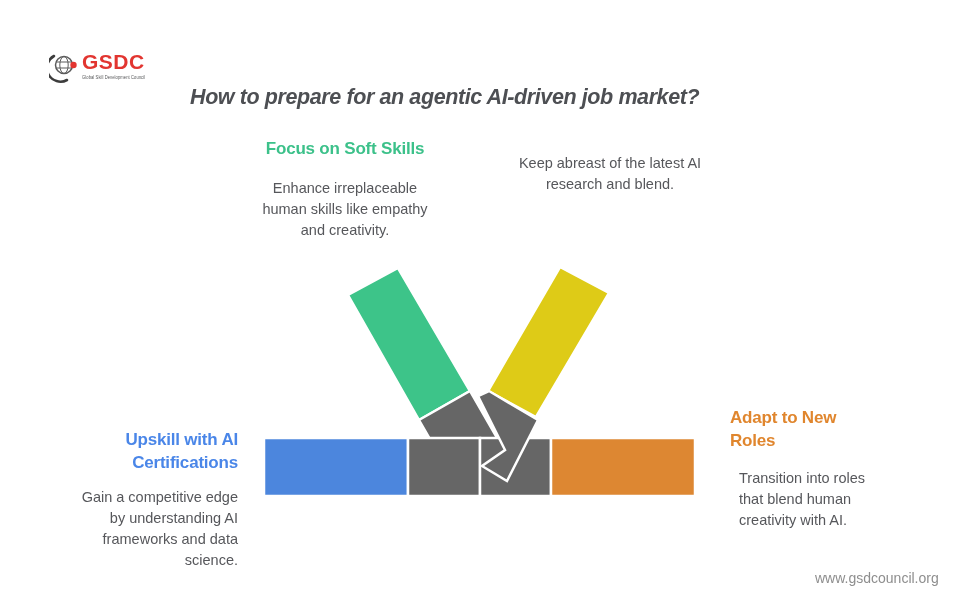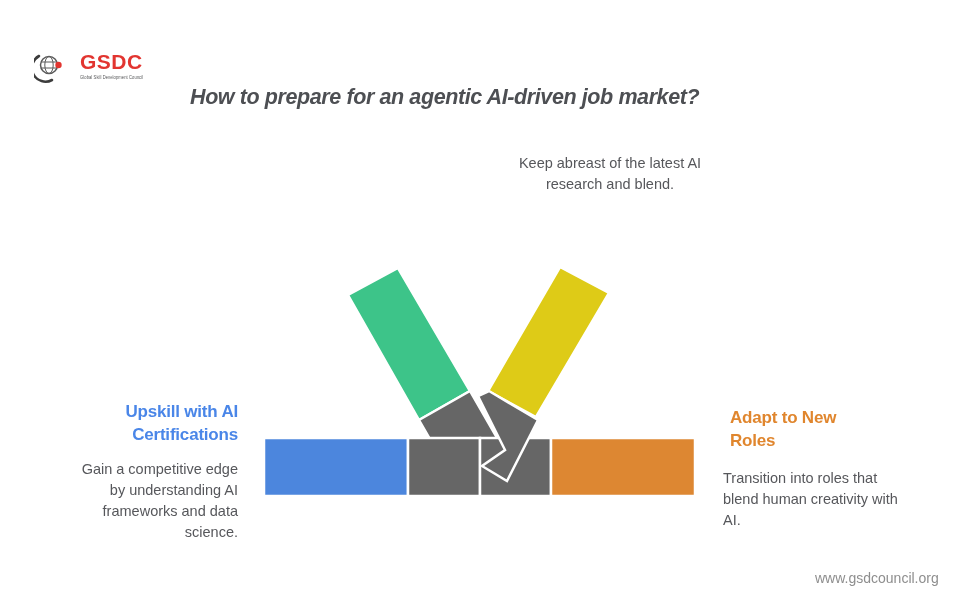--- a/index.html
+++ b/index.html
@@ -3,21 +3,21 @@
 <meta charset="utf-8">
 <style>
   * { margin:0; padding:0; box-sizing:border-box; }
   html,body { background:#ffffff; }
   .canvas {
     position:relative; width:960px; height:608px; background:#ffffff;
     overflow:hidden; font-family:"Liberation Sans","DejaVu Sans",sans-serif;
   }
 
   
-  .logo { position:absolute; left:34px; top:51px; display:flex; align-items:flex-start; gap:16px; }
+  .logo { position:absolute; left:49px; top:51px; display:flex; align-items:flex-start; gap:3px; }
   .logo .globe { width:30px; height:32px; display:block; }
   .logo-col { display:flex; flex-direction:column; }
   .logo-text { font-weight:700; font-size:21px; line-height:22px; letter-spacing:0.5px; }
   .logo-tagline { font-size:5px; color:#57585a; white-space:nowrap; letter-spacing:0.1px;
                   transform:scaleX(0.82); transform-origin:left top; margin-top:1px; }
 
   
   .page-title {
     position:absolute; left:190px; top:84px; width:506px; text-align:center;
     font-weight:700; font-size:21.5px; line-height:26px; letter-spacing:-0.4px; white-space:nowrap;
@@ -29,26 +29,26 @@
   .sec p  { font-size:14.5px; line-height:21px; color:#56575b; }
 
   .sec1 { left:225px; top:137px; width:240px; text-align:center; }
   .sec1 p { max-width:188px; margin:18px auto 0; }
 
   .sec2 { left:490px; top:137px; width:240px; text-align:center; }
   .sec2 h2 { max-width:175px; margin:0 auto; }
   .sec2 p { max-width:190px; margin:16px auto 0; }
 
   .sec3 { left:40px; top:400px; width:198px; text-align:right; }
-  .sec3 h2 { max-width:150px; margin-left:auto; }
+  .sec3 h2 { max-width:150px; margin-left:auto;margin-top:28px; }
   .sec3 p { max-width:170px; margin:13px 0 4px auto; }
 
   .sec4 { left:723px; top:406px; width:185px; text-align:left; }
   .sec4 h2 { max-width:125px;margin-left:7px; }
-  .sec4 p { max-width:178px; margin:16px 0 0; }
+  .sec4 p { max-width:178px; margin:16px 16px 0; }
 
   
   .graphic { position:absolute; left:0; top:0; width:960px; height:608px; }
   .graphic .shape { stroke:#ffffff; stroke-width:2.5; stroke-linejoin:miter; }
 
   
   .footer-url { position:absolute; left:815px; top:570px; font-size:14px; }
 </style>
 </head>
 <body>
@@ -67,20 +67,24 @@
       </svg>
     </span>
     <span class="logo-col">
       <span class="logo-text" style="color: rgb(226, 53, 48);">GSDC</span>
       <span class="logo-tagline">Global Skill Development Council</span>
     </span>
   </header>
 
   <h1 class="page-title" style="color: rgb(77, 79, 83); font-style: italic;">How to prepare for an agentic AI-driven job market?</h1>
 
+  <section class="sec sec1">
+    <h2 style="color: rgb(60, 193, 138);">Focus on Soft Skills</h2>
+    <p>Enhance irreplaceable human skills like empathy and creativity.</p>
+  </section>
 
   <section class="sec sec2">
     <p>Keep abreast of the latest AI research and blend.</p>
   </section>
 
   <section class="sec sec3">
     <h2 style="color: rgb(74, 134, 232);">Upskill with AI Certifications</h2>
     <p>Gain a competitive edge by understanding AI frameworks and data science.</p>
   </section>
 

